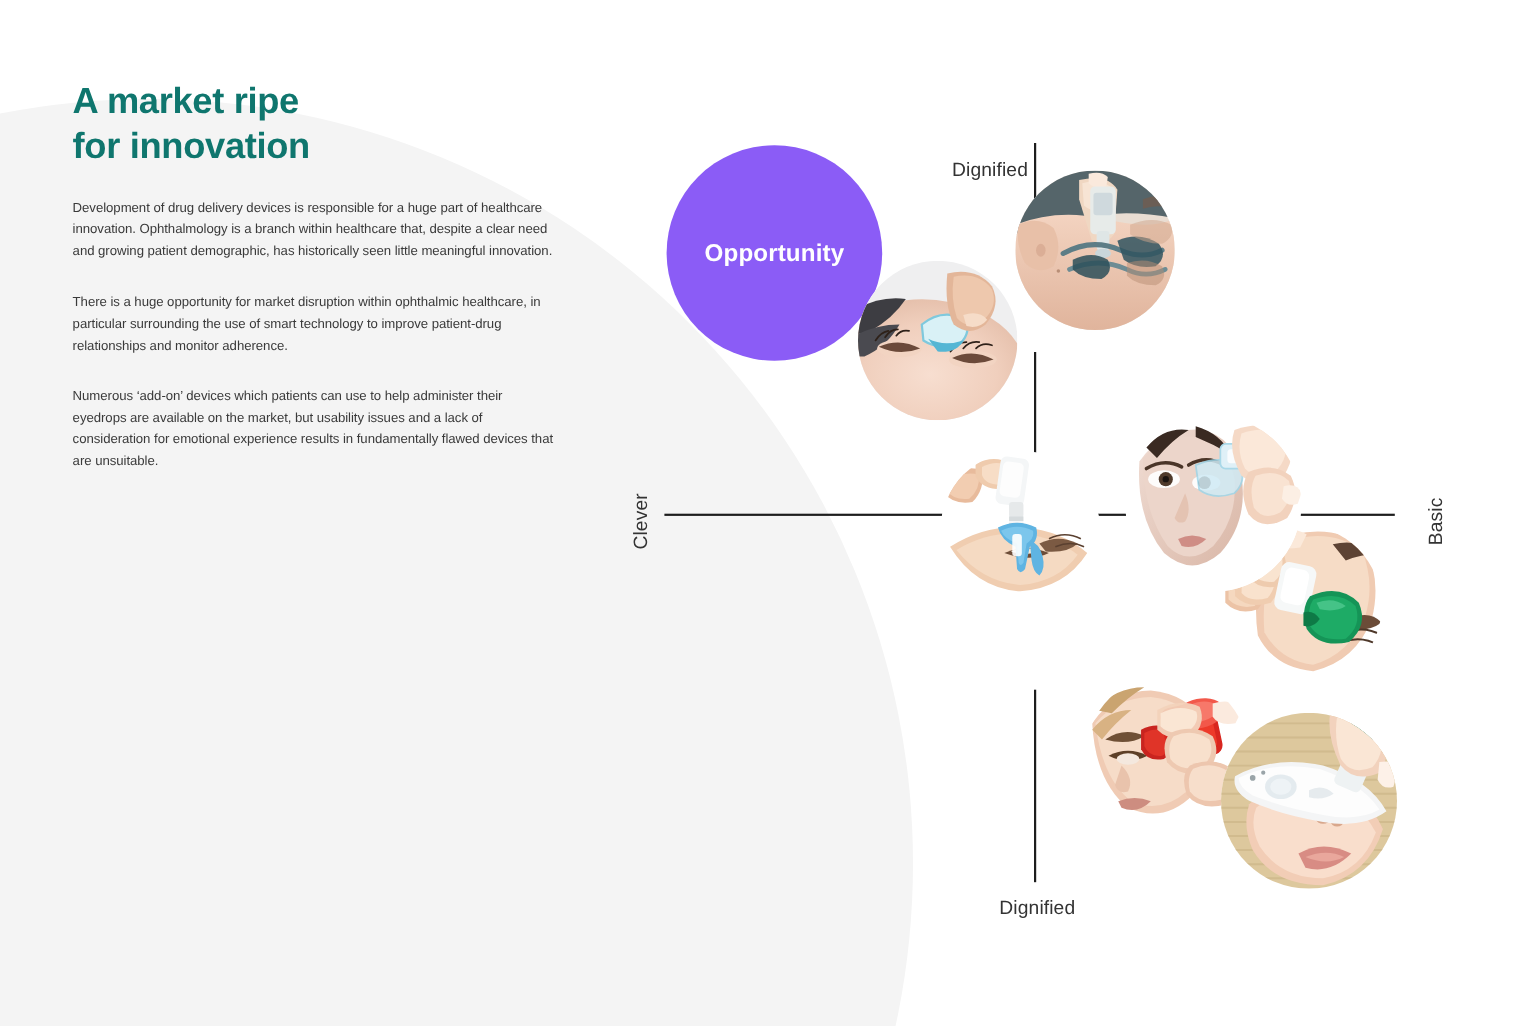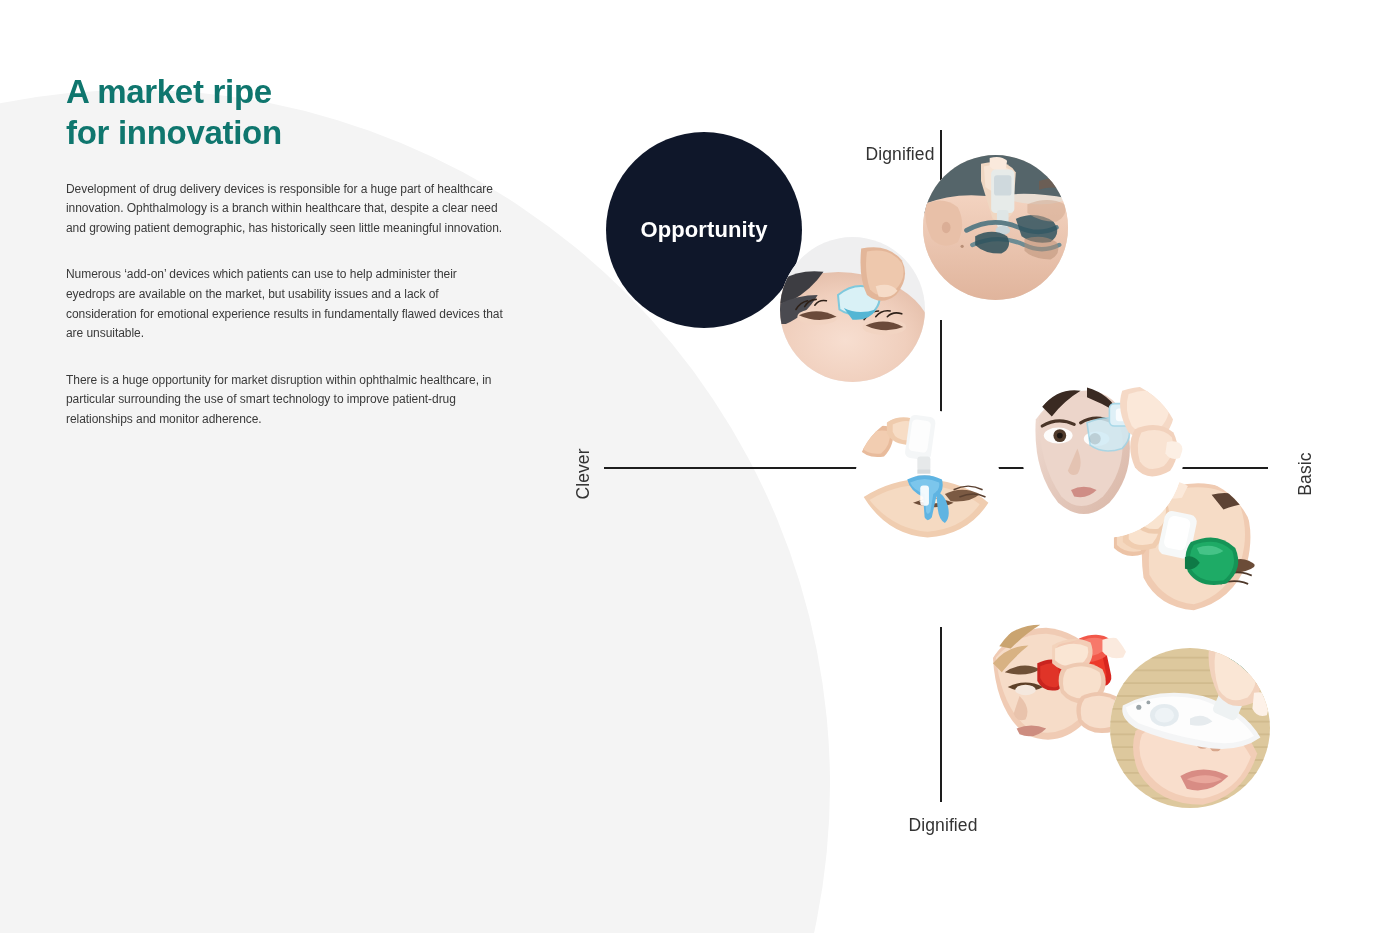--- a/index.html
+++ b/index.html
@@ -123,22 +123,22 @@
 </style>
 </head>
 <body style="background: rgb(255, 255, 255);">
 
 <div id="bg-arc" style="background: rgb(244, 244, 244);"></div>
 
 <div id="text-col">
   <h1 id="page-title">A market ripe
 for innovation</h1>
   <p class="body-par">Development of drug delivery devices is responsible for a huge part of healthcare innovation. Ophthalmology is a branch within healthcare that, despite a clear need and growing patient demographic, has historically seen little meaningful innovation.</p>
+  <p class="body-par">There is a huge opportunity for market disruption within ophthalmic healthcare, in particular surrounding the use of smart technology to improve patient-drug relationships and monitor adherence.</p>
   <p class="body-par">Numerous ‘add-on’ devices which patients can use to help administer their eyedrops are available on the market, but usability issues and a lack of consideration for emotional experience results in fundamentally flawed devices that are unsuitable.</p>
-  <p class="body-par">There is a huge opportunity for market disruption within ophthalmic healthcare, in particular surrounding the use of smart technology to improve patient-drug relationships and monitor adherence.</p>
 </div>
 
 <div id="matrix">
 
   <div class="axis-line axis-v" id="v-seg-1"></div>
   <div class="axis-line axis-v" id="v-seg-2"></div>
   <div class="axis-line axis-v" id="v-seg-3"></div>
   <div class="axis-line axis-v" id="v-seg-4"></div>
   <div class="axis-line axis-h" id="h-seg-1"></div>
   <div class="axis-line axis-h" id="h-seg-2"></div>
@@ -347,17 +347,17 @@
       <g stroke="#c8ccce" stroke-width="1" opacity="0.9" transform="rotate(24 76 31)">
         <path d="M68 22 H84 M68 25 H84 M68 28 H84 M68 31 H84"></path>
       </g>
       <path d="M62 0 Q80 -2 92 8 Q98 22 90 34 Q76 40 68 30 Q60 14 62 0 Z" fill="#f2d2bd"></path>
       <path d="M66 2 Q80 0 90 10 Q94 22 86 31 Q74 36 68 26 Q64 14 66 2 Z" fill="#fae6d5"></path>
       <path d="M86 2 Q96 0 100 8 L98 16 Q90 18 86 12 Z" fill="#fdf1e8"></path>
       <path d="M90 28 Q100 26 100 34 L98 42 Q92 44 89 38 Z" fill="#fdf1e8"></path>
     </svg>
   </div>
 
-  <div id="opportunity-bubble" style="background: #0f172a;">
+  <div id="opportunity-bubble" style="background: #8b5cf6;">
     <span id="opportunity-label">Opportunity</span>
   </div>
 
 </div>
 
 </body></html>

